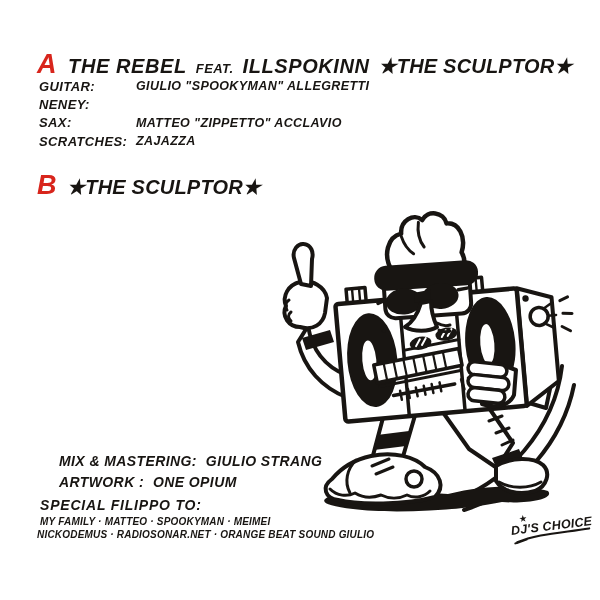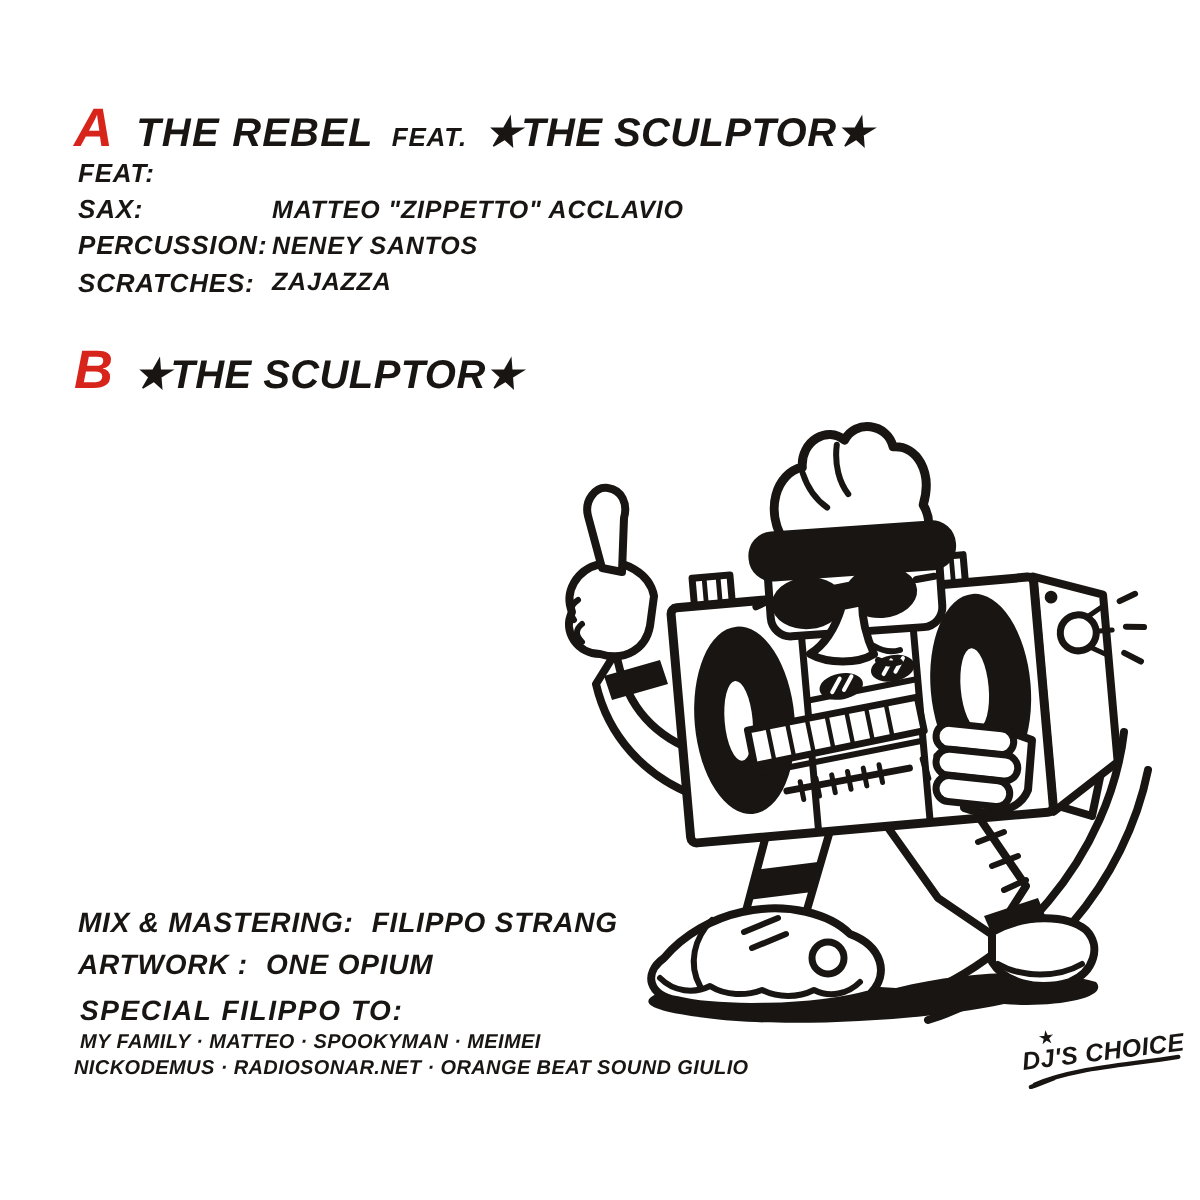--- a/index.html
+++ b/index.html
@@ -20,21 +20,21 @@
   .feat-label { font-size:13px; letter-spacing:0.4px; }
   .track-star { letter-spacing:0.2px; }
   
   .credits { position:absolute; left:39px; top:77px; }
   .credit-row { display:flex; height:18.4px; align-items:center; }
   .credit-role { width:97px; font-size:13px; letter-spacing:0.4px; }
   .credit-name { font-size:12.5px; letter-spacing:0.4px; white-space:nowrap; }
   
   .production { position:absolute; left:39px; top:451px; }
   .production-row { display:flex; gap:9px; height:20.5px; align-items:center;
-    font-size:14px; letter-spacing:0.4px; white-space:nowrap; }
+    font-size:14px; letter-spacing:0.4px; white-space:nowrap;margin-left:20px; }
   .thanks-heading { position:absolute; left:40px; top:497px; font-size:14px; letter-spacing:0.8px; }
   .thanks-small { position:absolute; font-size:10px; letter-spacing:0.2px; white-space:nowrap; }
   .thanks-line1 { left:40px; top:516px; }
   .thanks-line2 { left:37px; top:529px; }
   
   .logo {
     position:absolute; left:508px; top:519px; width:88px;
     transform:rotate(-7deg); text-align:center;
   }
   .logo-text { font-size:12.5px; letter-spacing:0.2px; white-space:nowrap; display:block; }
@@ -45,34 +45,35 @@
 </style>
 </head>
 <body>
 
 <div class="sleeve">
 
   <div class="title-line side-a-line">
     <span class="side-letter">A</span>
     <span>THE REBEL</span>
     <span class="feat-label">FEAT.</span>
+    <span>ILLSPOKINN</span>
     <span class="track-star">★THE SCULPTOR★</span>
   </div>
 
   <div class="credits">
     <div class="credit-row">
-      <span class="credit-role">FEAT:</span>
+      <span class="credit-role">GUITAR:</span>
+      <span class="credit-name">GIULIO "SPOOKYMAN" ALLEGRETTI</span>
+    </div>
+    <div class="credit-row">
+      <span class="credit-role">NENEY:</span>
     </div>
     <div class="credit-row">
       <span class="credit-role">SAX:</span>
       <span class="credit-name">MATTEO "ZIPPETTO" ACCLAVIO</span>
-    </div>
-    <div class="credit-row">
-      <span class="credit-role">PERCUSSION:</span>
-      <span class="credit-name">NENEY SANTOS</span>
     </div>
     <div class="credit-row">
       <span class="credit-role">SCRATCHES:</span>
       <span class="credit-name">ZAJAZZA</span>
     </div>
   </div>
 
   <div class="title-line side-b-line">
     <span class="side-letter">B</span>
     <span class="track-star">★THE SCULPTOR★</span>
@@ -174,21 +175,21 @@
       <g>
         <path d="M165,95 C162,105 157,114 149,119 C158,124 173,124 181,119 C177,110 175,101 175,93 Z" fill="#fff" stroke-width="4"></path>
         <path d="M181,115 q7,4 13,2 M183,122 q6,3 11,1" stroke-width="3"></path>
       </g>
     </g>
   </svg>
 
   <div class="production">
     <div class="production-row">
       <span>MIX &amp; MASTERING:</span>
-      <span>FILIPPO STRANG</span>
+      <span>GIULIO STRANG</span>
     </div>
     <div class="production-row">
       <span>ARTWORK :</span>
       <span>ONE OPIUM</span>
     </div>
   </div>
 
   <div class="thanks-heading">SPECIAL FILIPPO TO:</div>
   <div class="thanks-small thanks-line1">MY FAMILY · MATTEO · SPOOKYMAN · MEIMEI</div>
   <div class="thanks-small thanks-line2">NICKODEMUS · RADIOSONAR.NET · ORANGE BEAT SOUND GIULIO</div>

